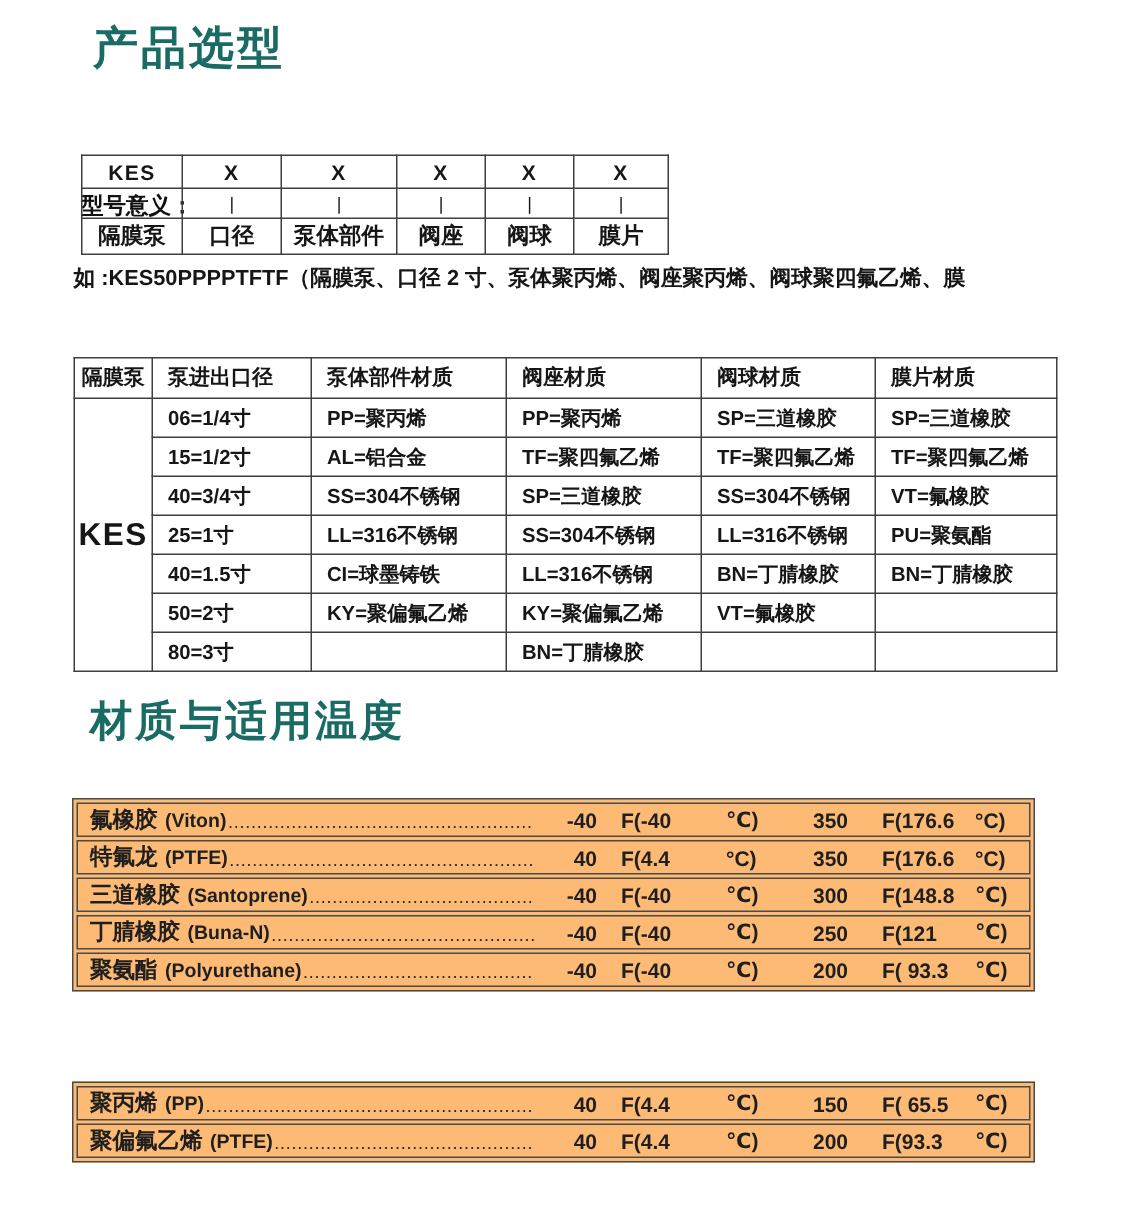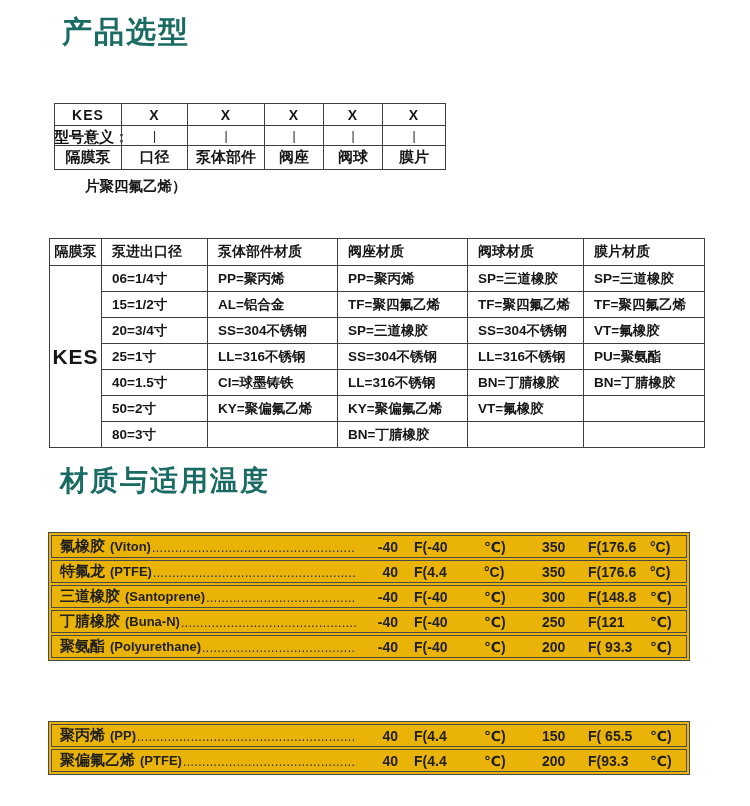--- a/index.html
+++ b/index.html
@@ -43,21 +43,21 @@
   #sel-table td, #sel-table th {
     border: 1px solid #3f3f3f; vertical-align: middle; text-align: left;
     padding: 0 0 0 10px; font-size: 13.5px; font-weight: 600; color: #161616;
   }
   #sel-table th { height: 27px; font-size: 14px; font-weight: 700; }
   #sel-table td { height: 26px; }
   #sel-table th.center, #sel-table td.center { text-align: center; padding: 0; }
   #sel-table td.series-cell { font-size: 21px; font-weight: 700; letter-spacing: 1px; }
 
   
-  .temp-table { width: 642px; border: 1px solid #4a4a4a; padding: 2px; background: #eab308; }
+  .temp-table { width: 642px; border: 1px solid #4a4a4a; padding: 2px; background: #fdba74; }
   #seal-table  { left: 48px; top: 532px; }
   #fluid-table { left: 48px; top: 721px; }
   .temp-row {
     display: flex; align-items: center; height: 23px;
     border: 1px solid #4a4a4a; margin-bottom: 2px; padding: 0 6px 0 8px;
     overflow: hidden;
   }
   .temp-row:last-child { margin-bottom: 0; }
   .mat-cn { font-size: 15px; font-weight: 700; white-space: nowrap; }
   .mat-en { font-size: 13px; font-weight: 600; margin-left: 5px; white-space: nowrap; }
@@ -109,21 +109,21 @@
     <td>口径</td>
     <td>泵体部件</td>
     <td>阀座</td>
     <td>阀球</td>
     <td>膜片</td>
   </tr>
 </tbody>
   </table>
 
 <div id="example" class="abs">
-  <div class="line2">片聚四氟乙烯）</div>
+  <div class="line1">如 :KES50PPPPTFTF（隔膜泵、口径 2 寸、泵体聚丙烯、阀座聚丙烯、阀球聚四氟乙烯、膜</div>
 </div>
 
 <table id="sel-table" class="abs">
   <colgroup>
     <col style="width:52px">
       <col style="width:106px">
       <col style="width:130px">
     <col style="width:130px">
       <col style="width:116px">
       <col style="width:121px">
@@ -146,21 +146,21 @@
     <td>SP=三道橡胶</td>
   </tr>
   <tr>
     <td>15=1/2寸</td>
     <td>AL=铝合金</td>
     <td>TF=聚四氟乙烯</td>
     <td>TF=聚四氟乙烯</td>
     <td>TF=聚四氟乙烯</td>
   </tr>
   <tr>
-    <td>20=3/4寸</td>
+    <td>40=3/4寸</td>
     <td>SS=304不锈钢</td>
     <td>SP=三道橡胶</td>
     <td>SS=304不锈钢</td>
     <td>VT=氟橡胶</td>
   </tr>
   <tr>
     <td>25=1寸</td>
     <td>LL=316不锈钢</td>
     <td>SS=304不锈钢</td>
     <td>LL=316不锈钢</td>

